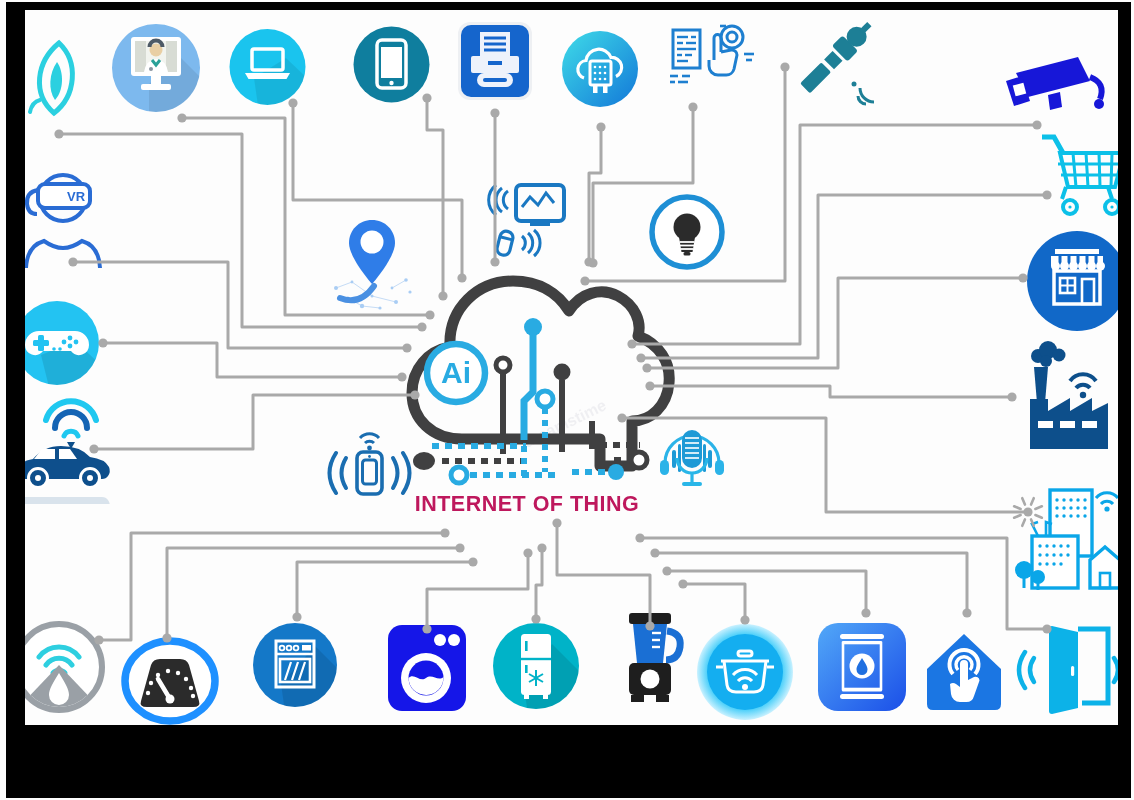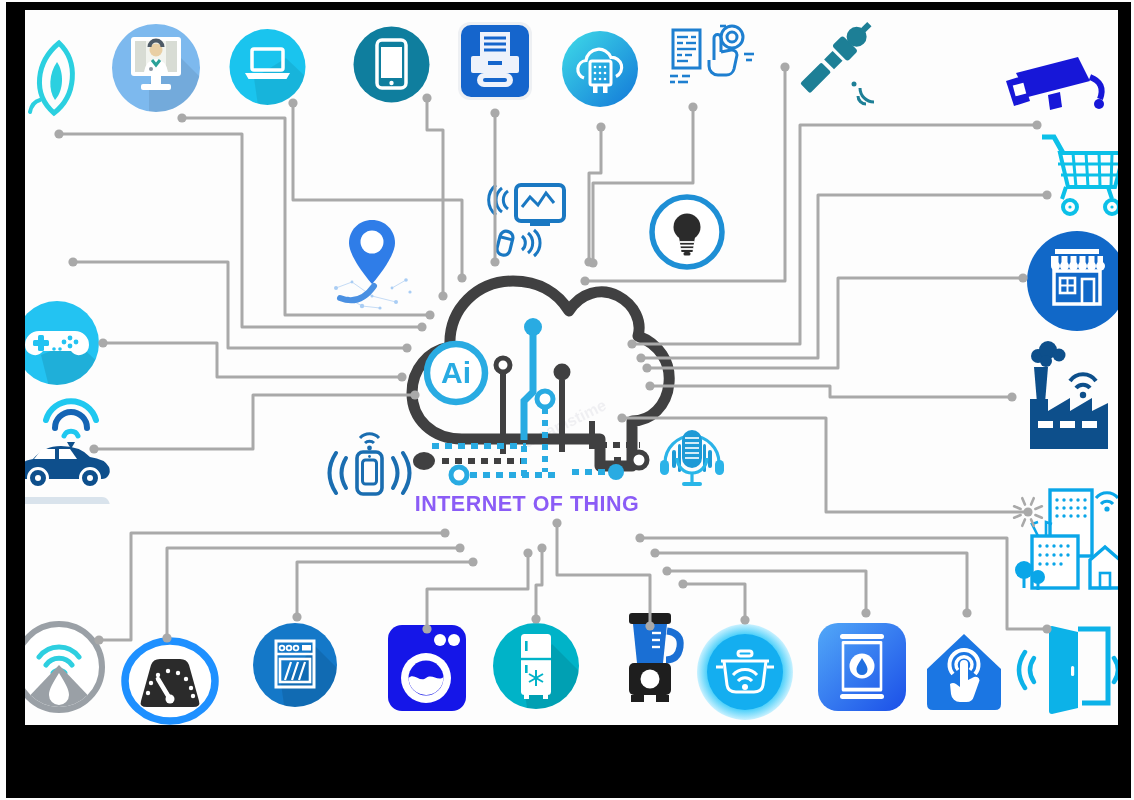--- a/index.html
+++ b/index.html
@@ -3,21 +3,21 @@
 <meta charset="utf-8">
 <style>
   html,body{margin:0;padding:0;background:#ffffff;}
   #stage{position:relative;width:1134px;height:800px;background:#fdfdfd;overflow:hidden;
          font-family:"Liberation Sans",sans-serif;}
   .frame{position:absolute;background:#000;z-index:5;}
   .node{position:absolute;z-index:2;}
   .node svg{display:block;width:100%;height:100%;}
   #connector-svg{position:absolute;left:0;top:0;z-index:3;pointer-events:none;}
   #diagram-title{position:absolute;left:377px;top:492px;width:300px;text-align:center;
-     font-weight:bold;font-size:21.5px;letter-spacing:.5px;color:#8b5cf6;z-index:2;}
+     font-weight:bold;font-size:21.5px;letter-spacing:.5px;color:#be185d;z-index:2;}
   .wm{position:absolute;left:520px;top:415px;color:#7d7d96;opacity:.10;font-size:16px;
       transform:rotate(-26deg);z-index:1;font-weight:bold;}
   svg text{font-family:"Liberation Sans",sans-serif;}
 </style>
 </head>
 <body>
 
 <div id="stage">
 
   <div class="wm">dreamstime</div>
@@ -190,20 +190,29 @@
         </g>
         <path d="M30 56 l-4 12 M72 56 l4 12" stroke-width="4"></path>
         <circle cx="34" cy="76" r="7" stroke-width="4"></circle>
           <circle cx="76" cy="76" r="7" stroke-width="4"></circle>
       </g>
       <circle cx="34" cy="76" r="1.6" fill="#0cc0e8"></circle>
         <circle cx="76" cy="76" r="1.6" fill="#0cc0e8"></circle>
     </svg>
   </div>
 
+  <div class="node" style="left:12px;top:164px;width:96px;height:106px">
+    <svg viewBox="0 0 96 106">
+      <circle cx="51" cy="34" r="23" fill="none" stroke="#2a6cd4" stroke-width="4"></circle>
+      <path d="M26 26 q-12 2 -11 14 q1 10 10 10" fill="none" stroke="#2a6cd4" stroke-width="4"></path>
+      <rect x="26" y="20" width="52" height="24" rx="7" fill="#fff" stroke="#2a6cd4" stroke-width="4"></rect>
+      <text x="64" y="37" font-size="13" font-weight="bold" fill="#2a6cd4" text-anchor="middle">VR</text>
+      <path d="M14 104 q1 -22 18 -27 q10 7 19 7 q9 0 19 -7 q17 5 18 27" fill="none" stroke="#2a6cd4" stroke-width="4"></path>
+    </svg>
+  </div>
 
   <div class="node" style="left:322px;top:218px;width:100px;height:94px">
     <svg viewBox="0 0 100 94">
       <g stroke="#c5dcf6" stroke-width="1" fill="none">
         <path d="M14 70 L30 64 L50 78 L74 84 M26 80 L40 88 L58 90 M84 62 L70 70"></path>
       </g>
       <g fill="#a9cdf4">
         <circle cx="14" cy="70" r="2"></circle>
           <circle cx="26" cy="80" r="1.6"></circle>
           <circle cx="40" cy="88" r="2.2"></circle>

